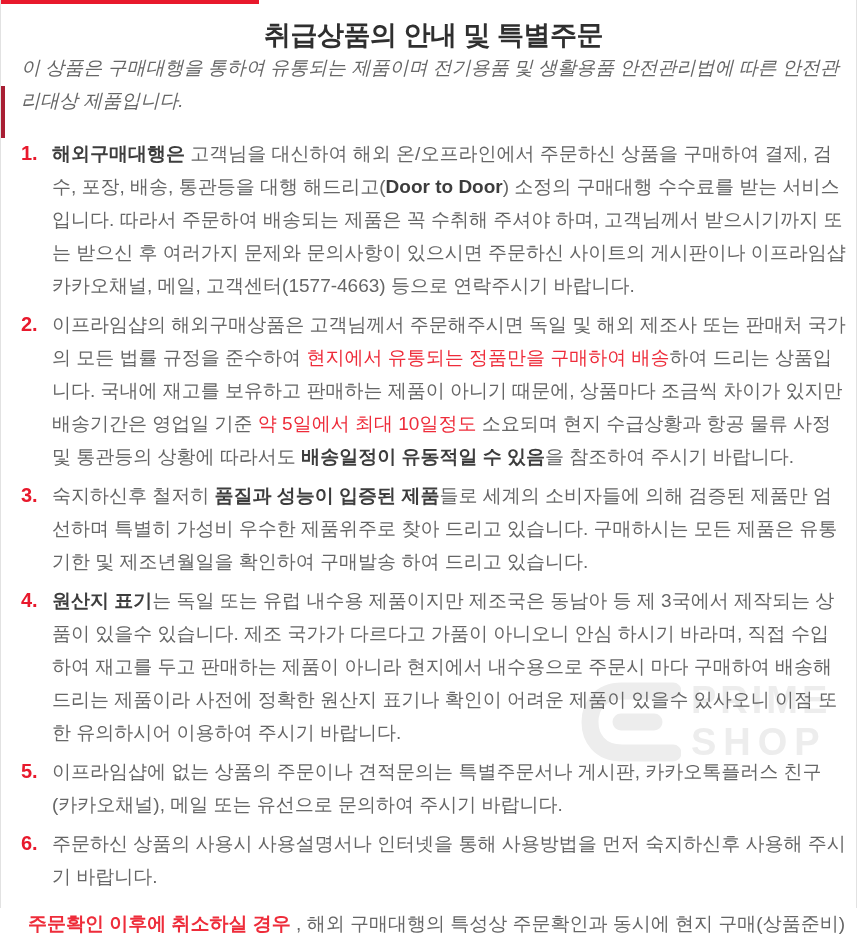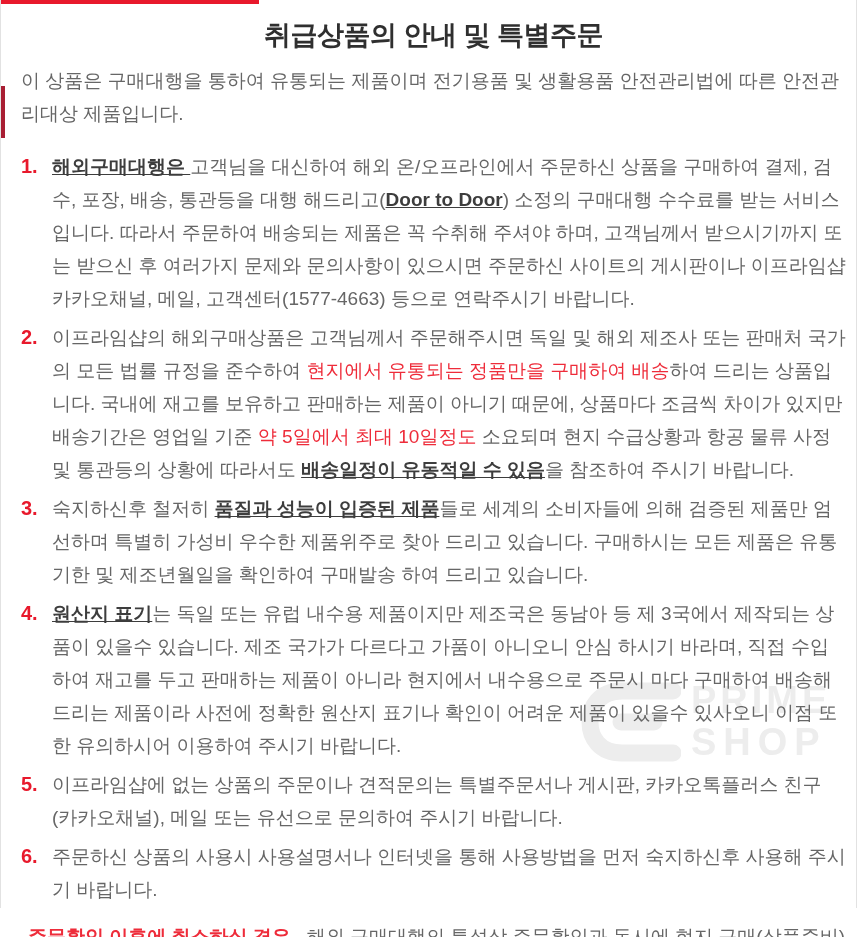--- a/index.html
+++ b/index.html
@@ -38,31 +38,31 @@
   .wm-logo{display:block;}
   .wm-text{margin-left:10px;font-weight:800;}
   .wm-line1{font-size:38px;line-height:40px;letter-spacing:4px;}
   .wm-line2{font-size:38px;line-height:45px;letter-spacing:7px;}
   .content{position:relative;z-index:1;padding:19px 10px 0 20px;}
   .title{
     margin:0;font-size:27px;font-weight:700;color:var(--title);
     letter-spacing:-0.5px;line-height:32px;text-align:center;
   }
   .intro{
-    margin-top:13px;font-size:19px;line-height:33px;color:var(--body);
+    font-size:19px;line-height:33px;color:var(--body);font-style:italic;
   }
   .items{margin-top:20px;}
   .item{display:flex;margin-bottom:6px;}
   .item .num{
     width:31px;flex-shrink:0;color:var(--accent);
     font-weight:700;font-size:20px;line-height:33px;
   }
   .item .txt{flex:1;font-size:19px;line-height:33px;color:var(--body);}
   .sg-n{}
-  .sg-b{font-weight:700;color:var(--bold);text-decoration:underline;}
+  .sg-b{font-weight:700;color:var(--bold);}
   .sg-r{color:var(--red);}
   .sg-rb{color:var(--red);font-weight:700;}
   .footer{
     margin-top:14px;padding-left:7px;
     font-size:19px;line-height:33px;color:var(--body);
   }
   .footer p{margin:0;}
 </style>
 </head>
 <body>

